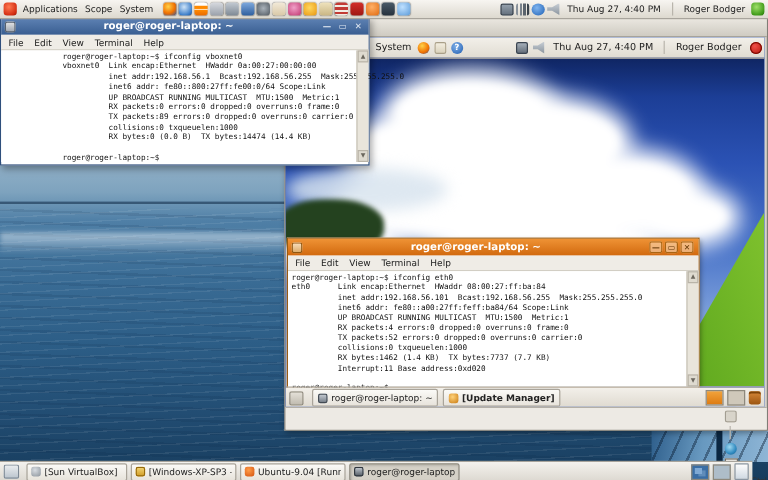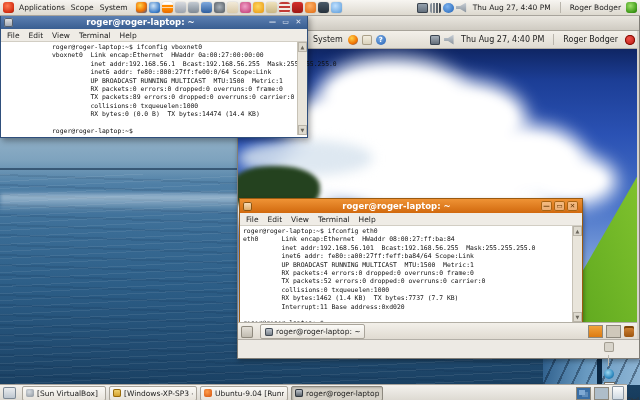--- a/index.html
+++ b/index.html
@@ -297,20 +297,24 @@
           </div>
         </div>
       </div>
 
       <div class="gbottom">
         <span class="gshow"></span>
         <span class="gtask" style="width:95px;">
           <span class="bicon bi-term"></span>
           <span class="htb-label">roger@roger-laptop: ~</span>
         </span>
+        <span class="gtask" style="width:88px;font-weight:bold;">
+          <span class="bicon bi-upd"></span>
+          <span class="htb-label">[Update Manager]</span>
+        </span>
         <span class="gbottom-right">
           <span class="wscell ws-a"></span>
           <span class="wscell ws-b"></span>
           <span class="gtrash"></span>
         </span>
       </div>
     </div>
 
     <div class="vm-status">
       <span class="st-icons">

